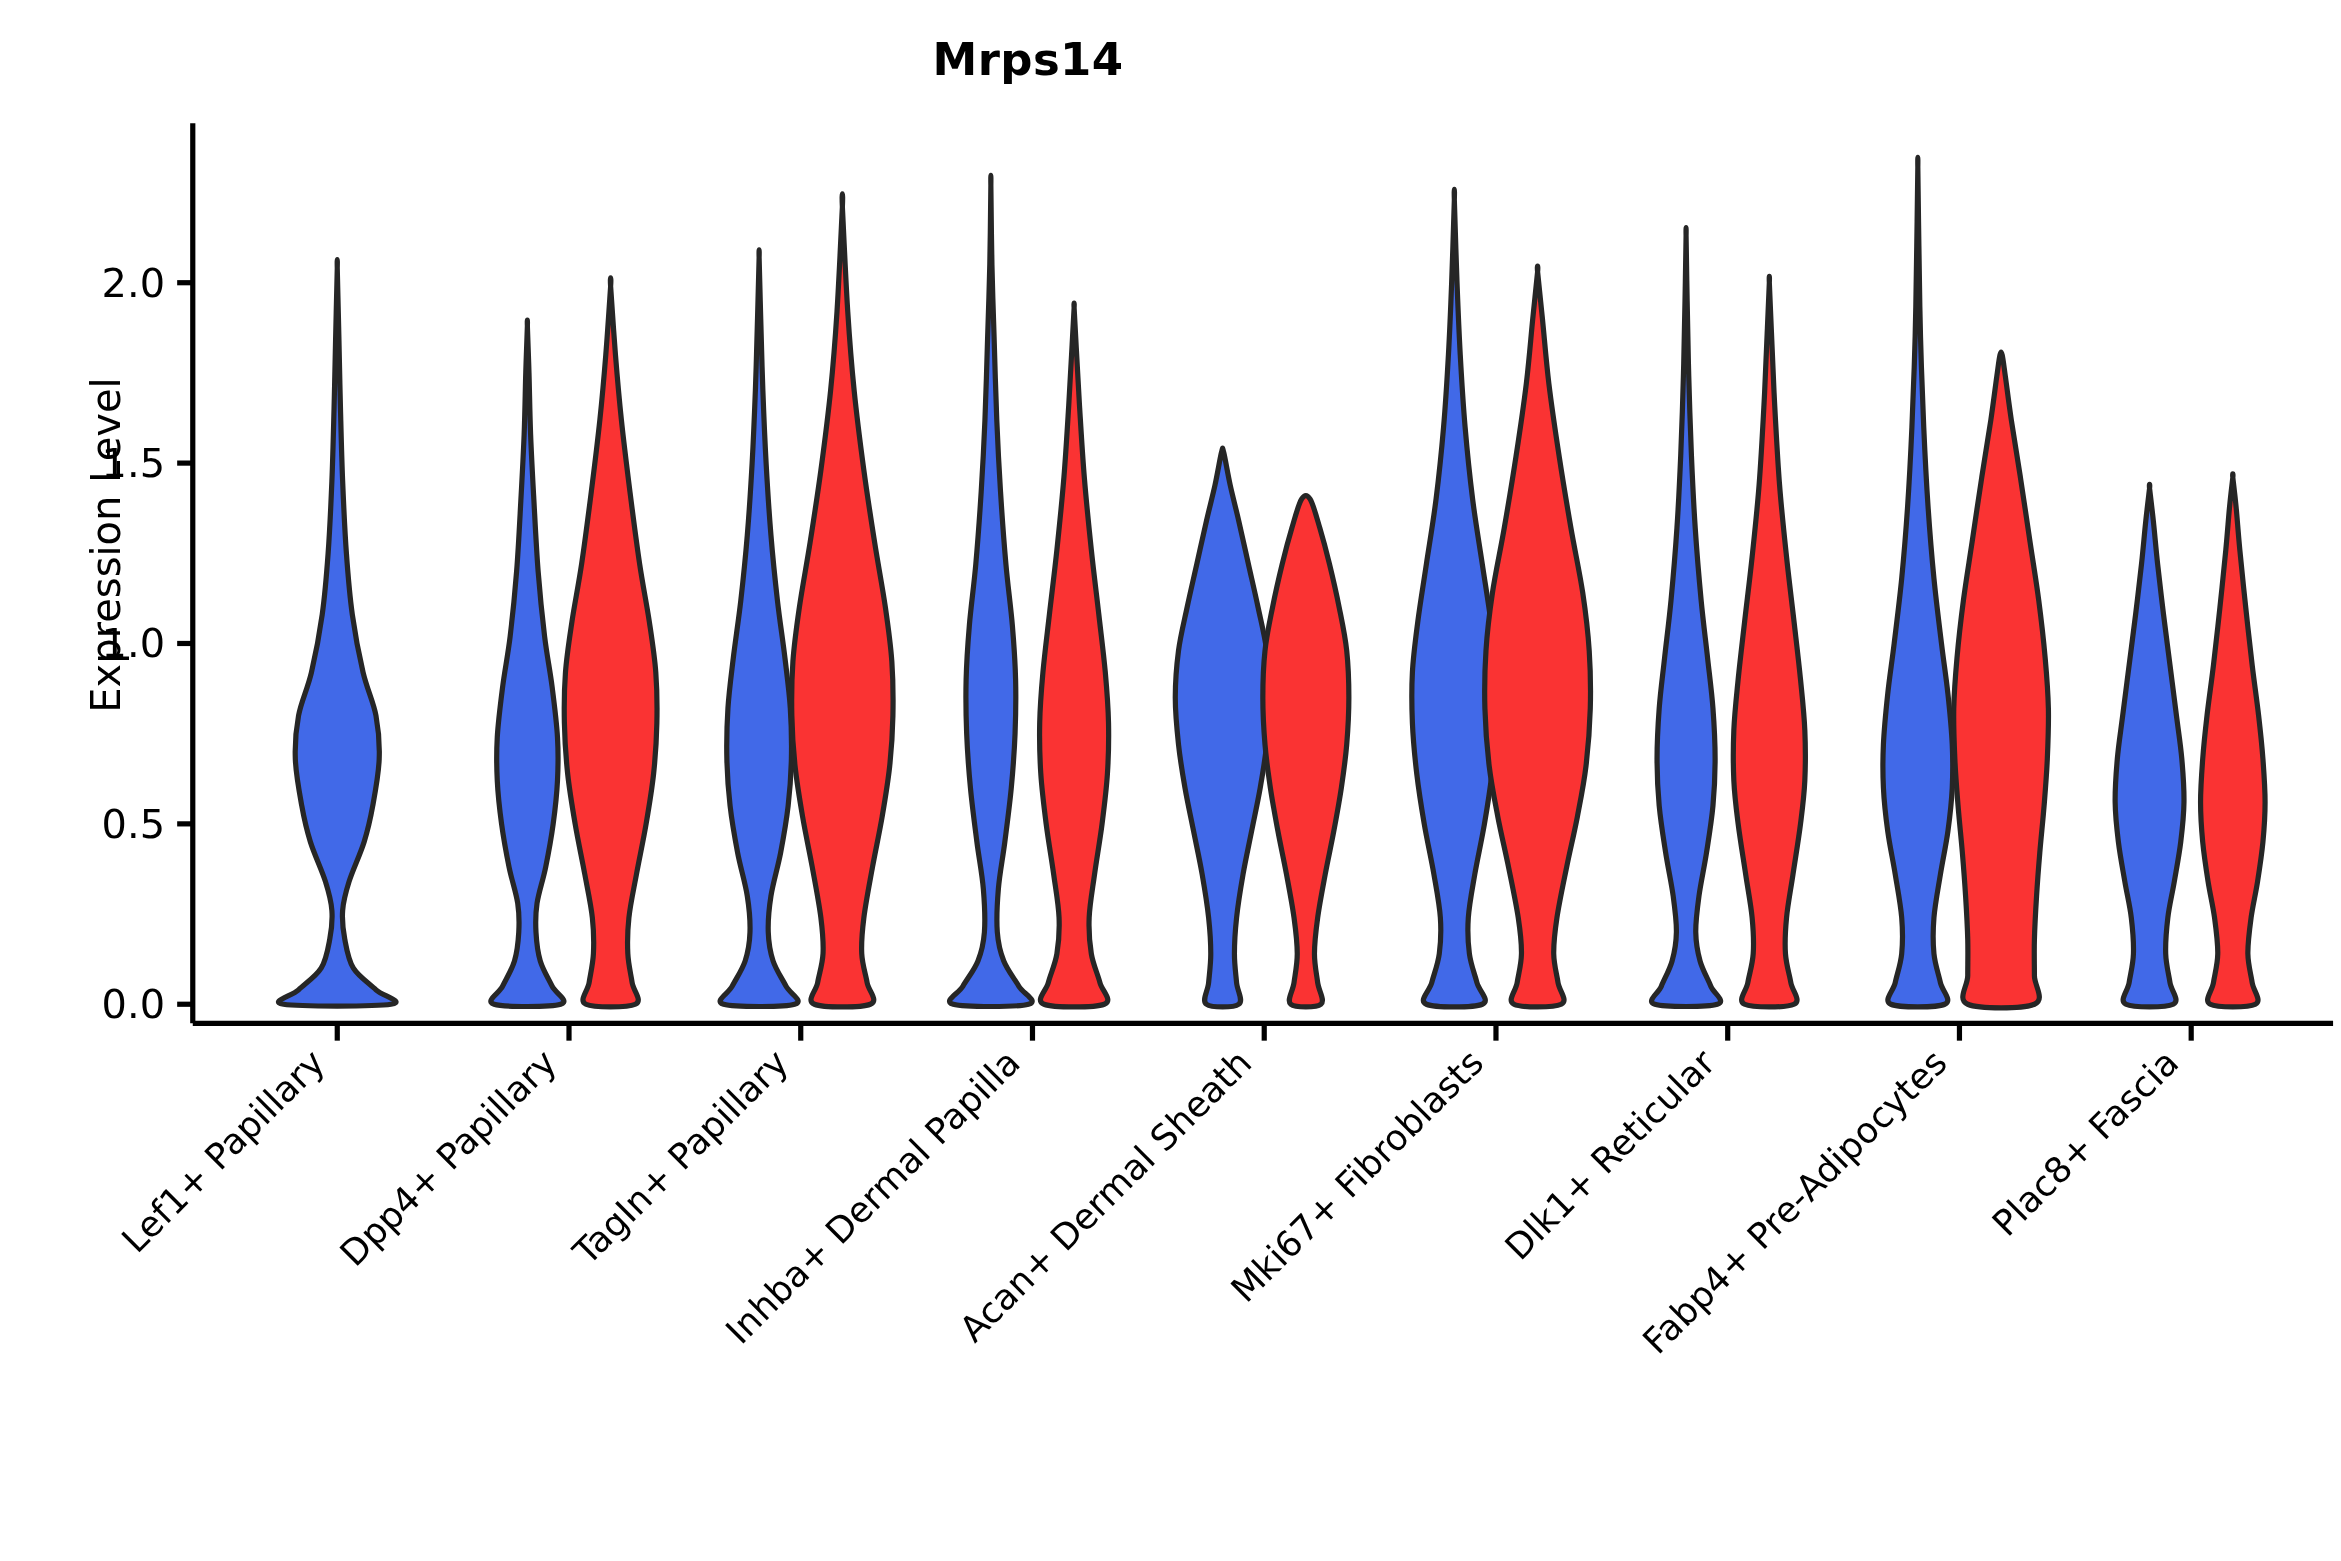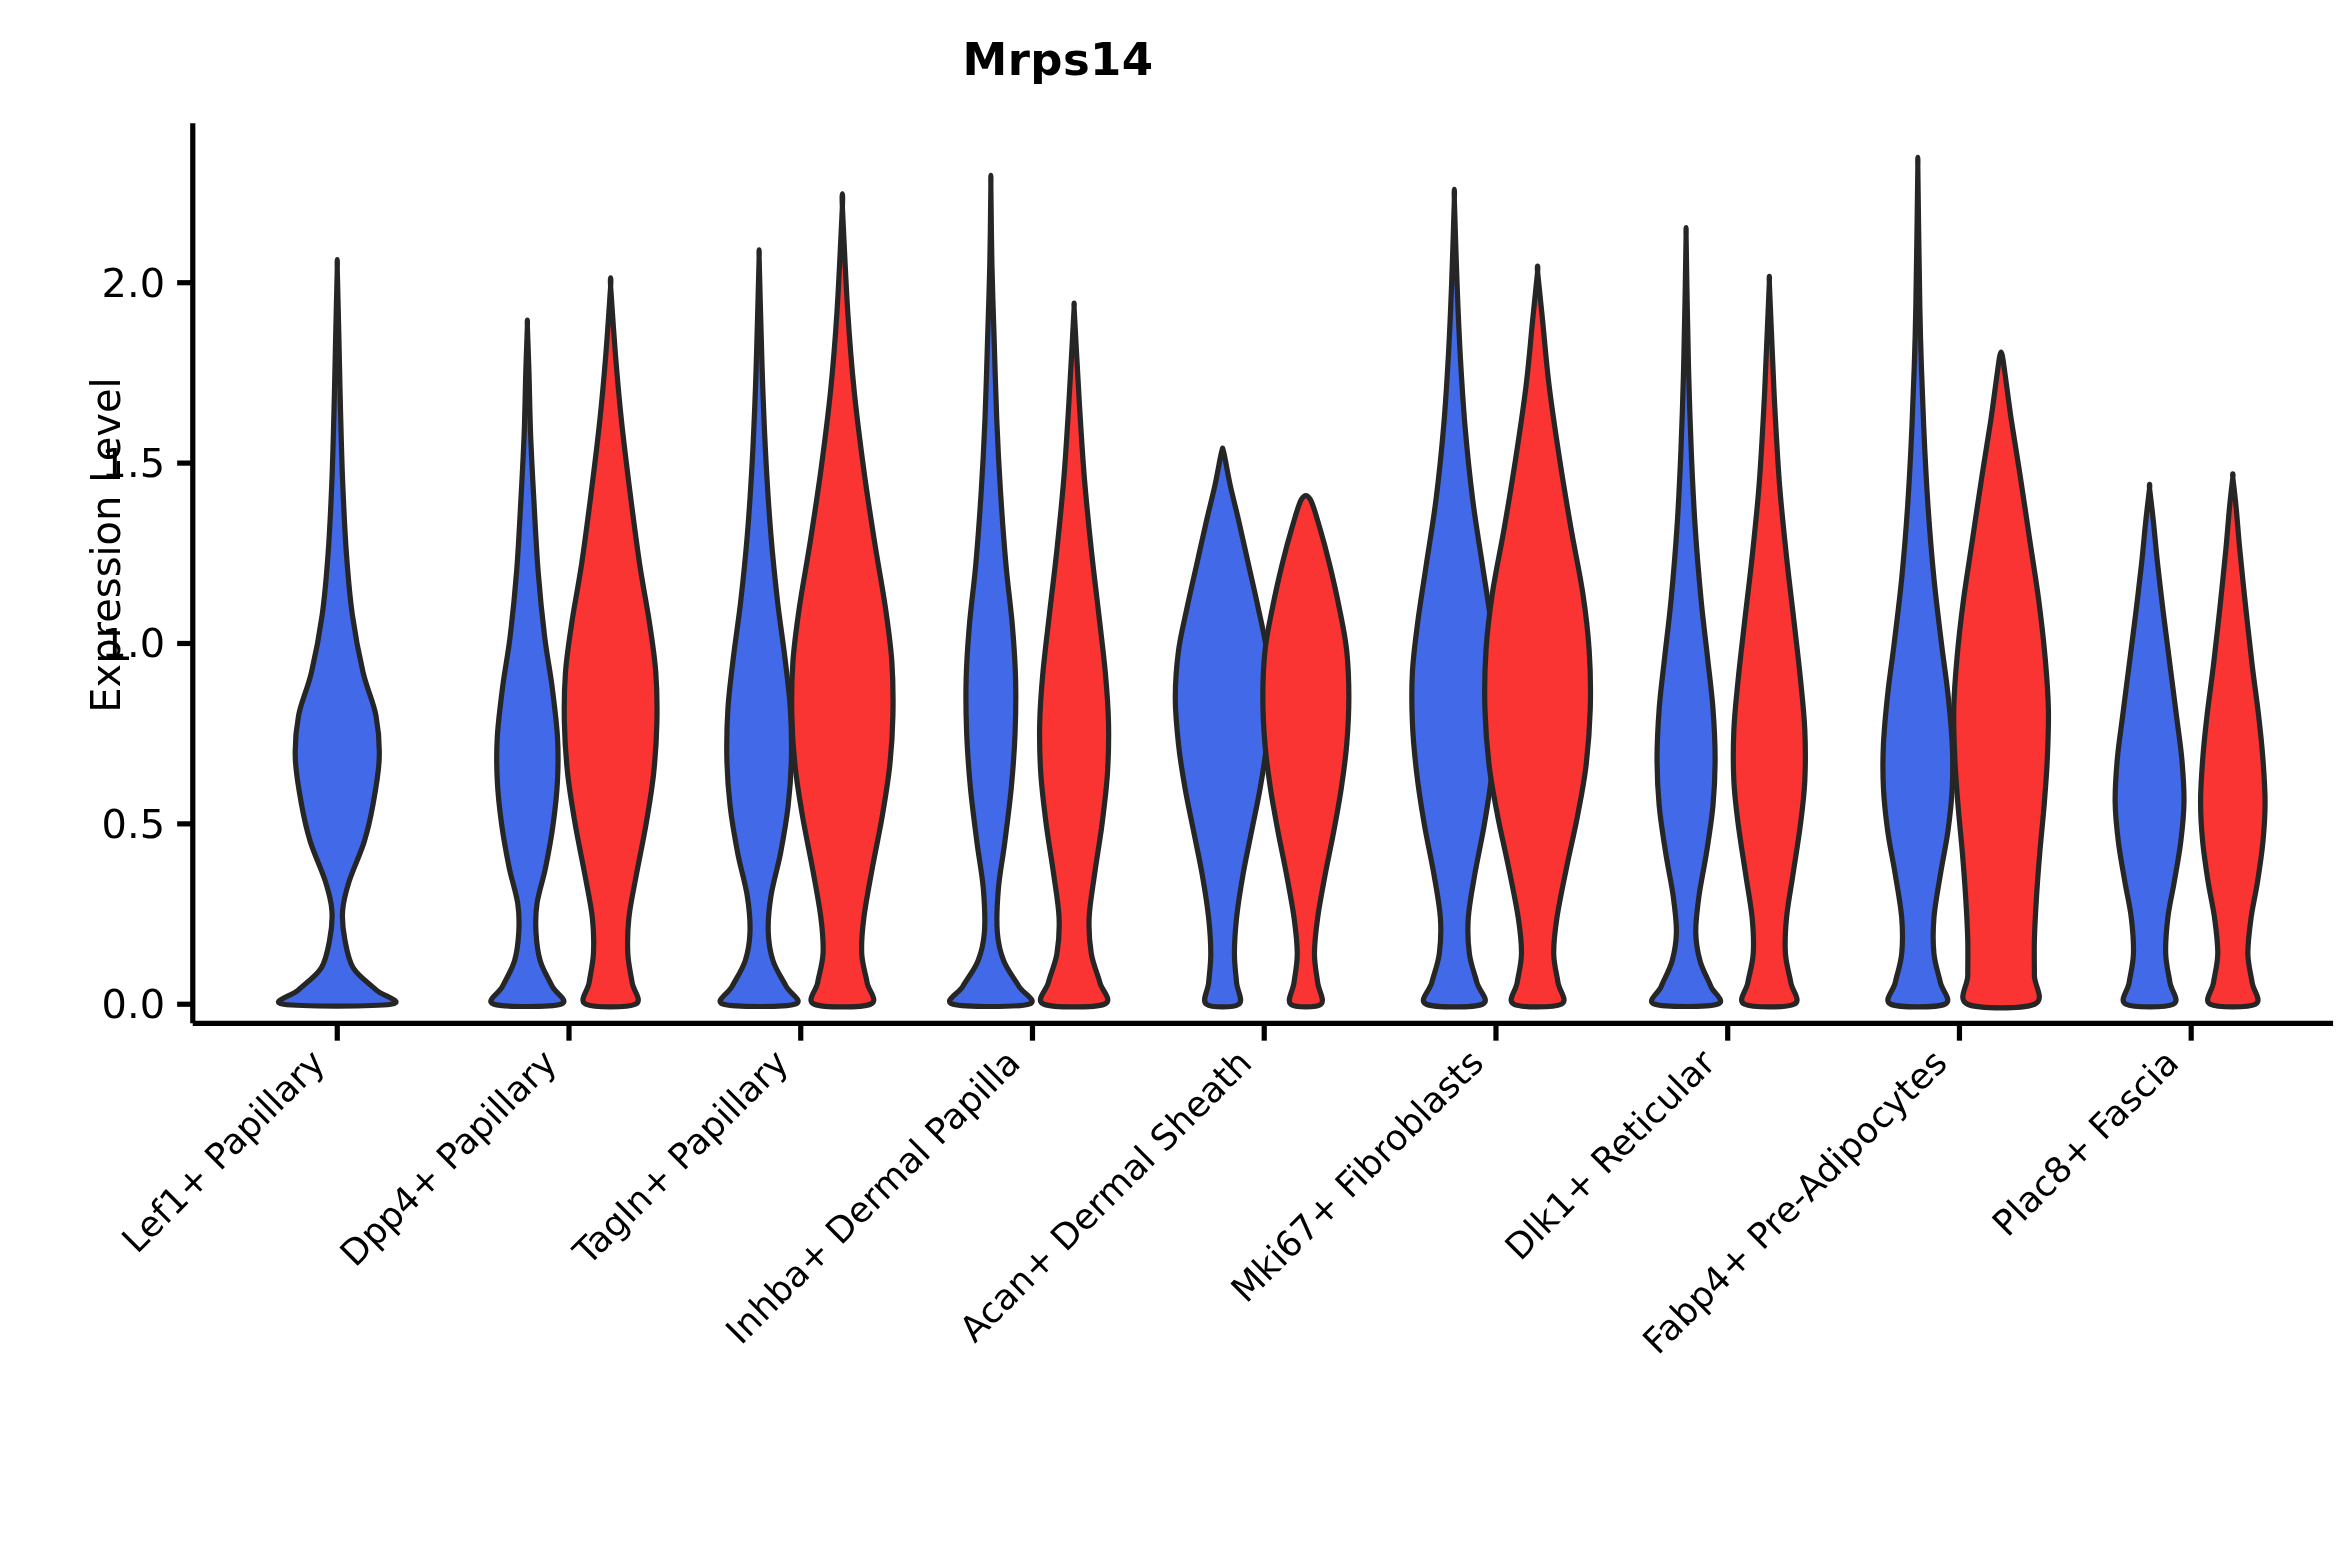--- a/index.html
+++ b/index.html
@@ -23,21 +23,20 @@
   #plot-title {
     position: absolute;
     left: 0;
     top: 33px;
     width: 2056px;
     text-align: center;
     font-size: 45px;
     font-weight: bold;
     letter-spacing: 0.4px;
     font-family: "DejaVu Sans", sans-serif;
-    margin-left: 30px;
   }
   #ylabel {
     position: absolute;
     left: -224px;
     top: 522px;
     width: 659px;
     text-align: center;
     font-size: 40px;
     transform: rotate(-90deg);
     transform-origin: center center;

